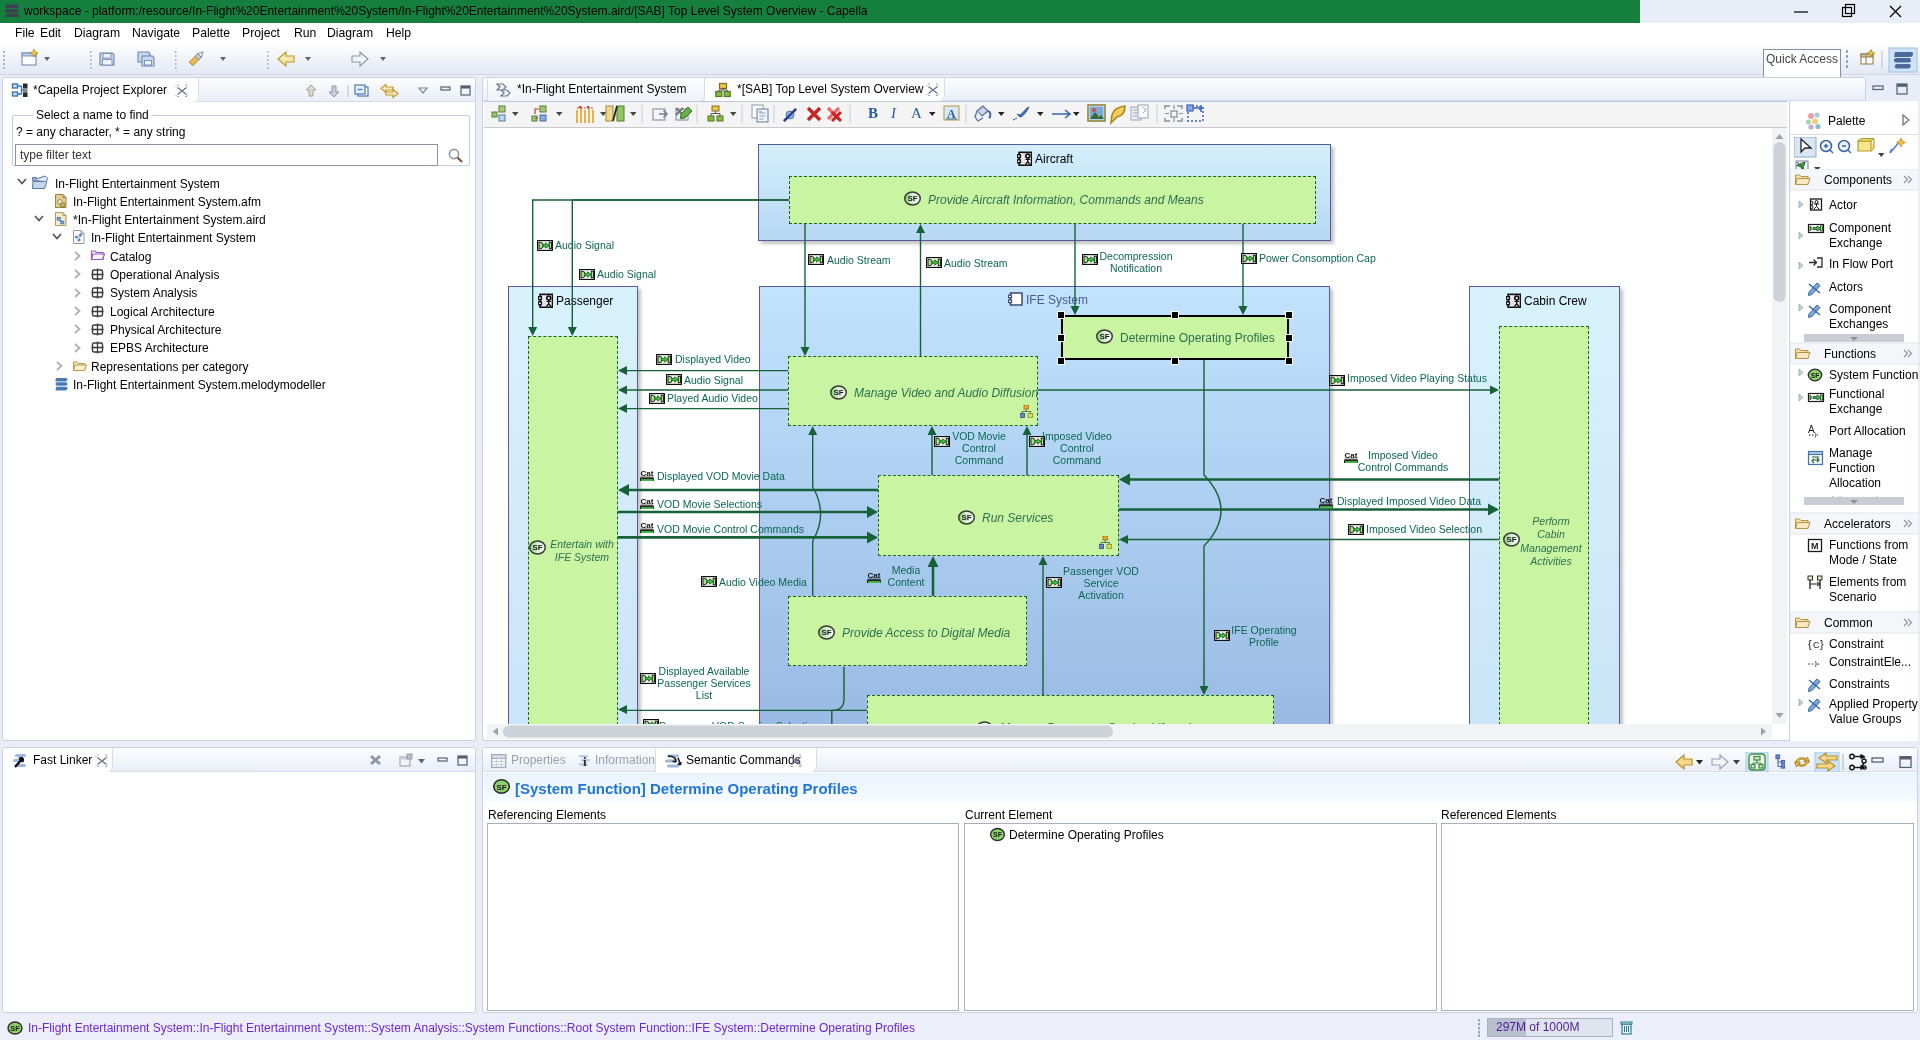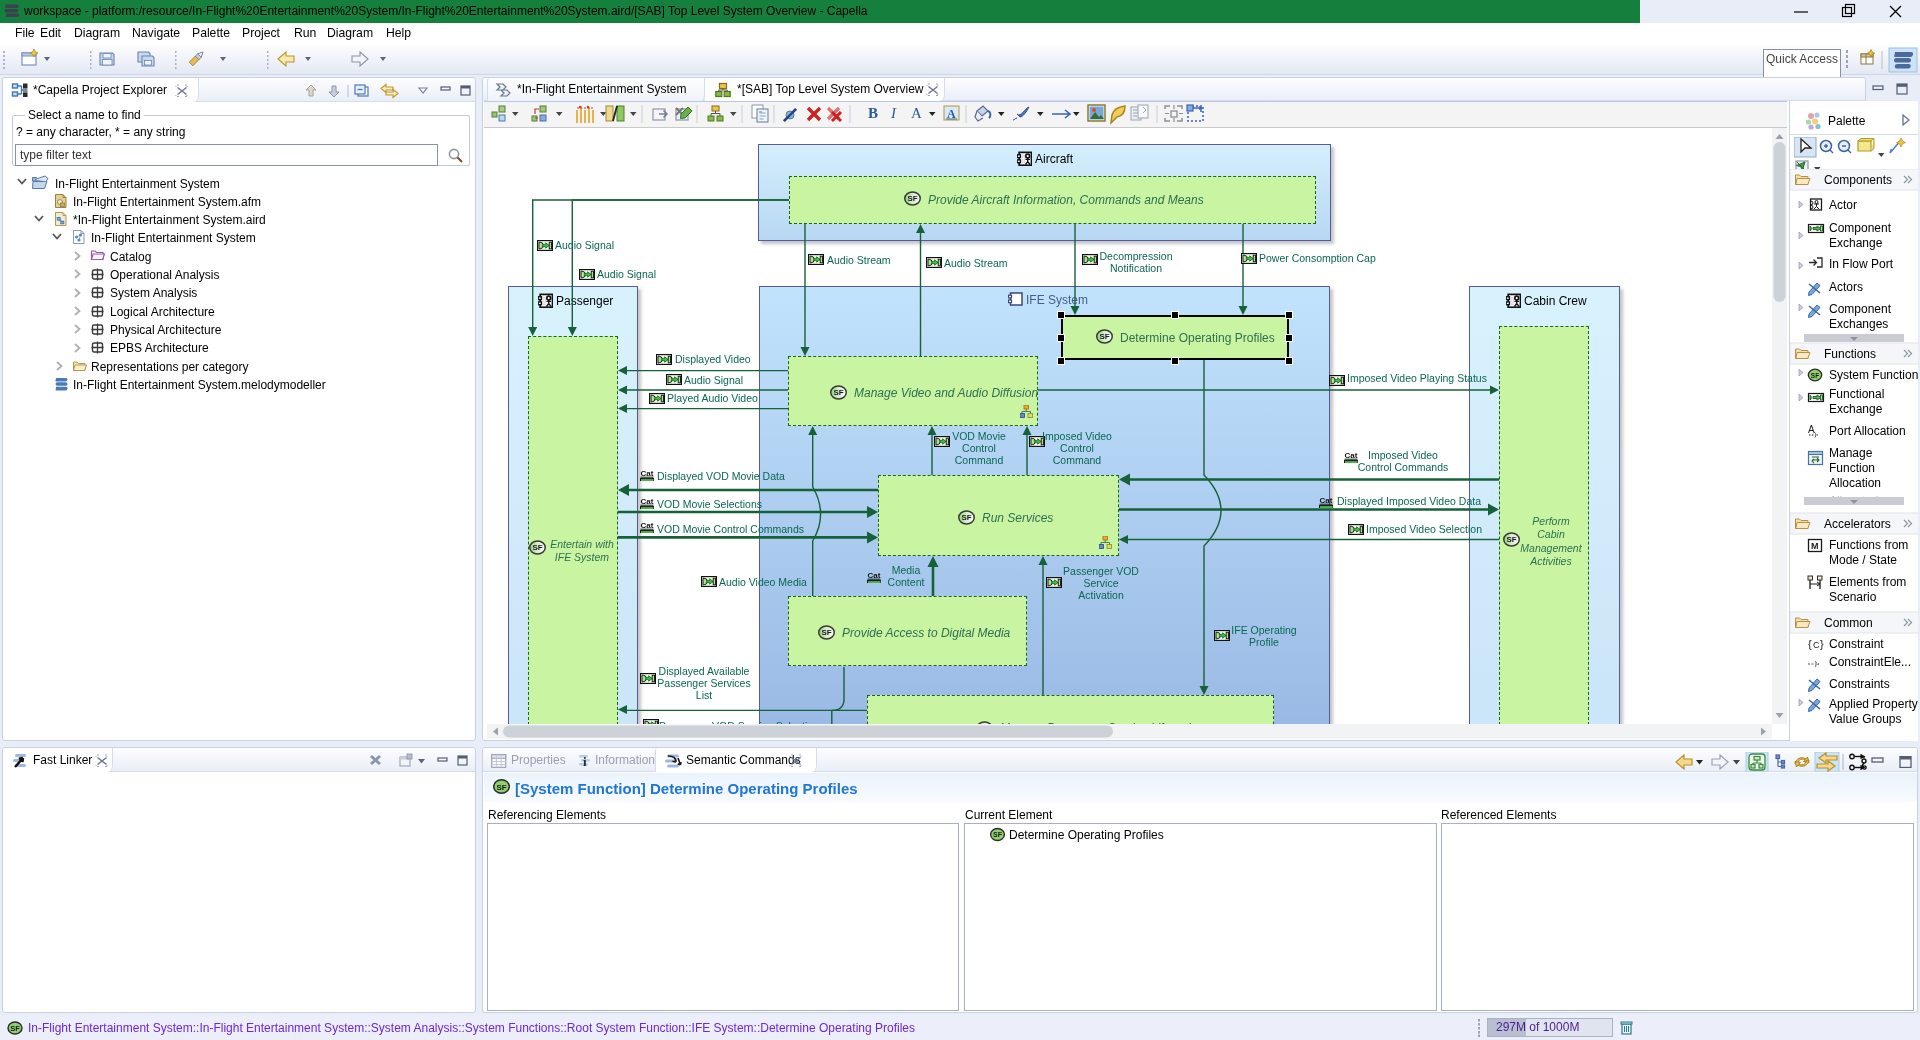--- a/index.html
+++ b/index.html
@@ -171,21 +171,21 @@
     <g stroke="#c79a28" stroke-width="1.2" fill="#f8edc8">
         <path d="M78 5.5 l5 -4 v2.5 h7 v3 h-7 v2.5 z"></path>
         <path d="M95 10.5 l-5 -4 v2.5 h-7 v3 h7 v2.5 z"></path>
       </g>
     <path d="M116 5 l8 0 -4 5 z" fill="none" stroke="#7a8498" stroke-width="1.2"></path>
     <rect x="138" y="4" width="9" height="3" fill="none" stroke="#555e70" stroke-width="1.2"></rect>
     <rect x="158" y="3" width="9" height="9" fill="none" stroke="#555e70" stroke-width="1.2"></rect>
     <rect x="158" y="3" width="9" height="2.5" fill="#555e70"></rect>
   </svg>
   <fieldset style="position:absolute;left:9px;top:30px;width:458px;height:58px;border:1px solid #c4cada;border-radius:2px">
-    <legend style="font-size:12px;color:#000;margin-left:12px;padding:0 3px">Select a name to find</legend>
+    <legend style="font-size:12px;color:#000;margin-left:20px;padding:0 3px">Select a name to find</legend>
   </fieldset>
   <span class="abs" style="left:13px;top:47px;font-size:12px">? = any character, * = any string</span>
   <div class="abs" style="left:12px;top:66px;width:423px;height:22px;border:1px solid #8a93a6;background:#fff;font-size:12px;color:#333;line-height:20px;padding-left:4px">type filter text</div>
   <svg class="abs" style="left:444px;top:69px" width="17" height="17" viewBox="0 0 17 17">
       <circle cx="7" cy="7" r="4.6" fill="none" stroke="#8d96a8" stroke-width="1.6"></circle>
       <line x1="10.5" y1="10.5" x2="15" y2="15" stroke="#7d4a28" stroke-width="2"></line>
     </svg>
   <svg class="abs" style="left:0;top:95px" width="474" height="300" viewBox="0 0 474 300">
     <defs>
       <g id="chevo">

